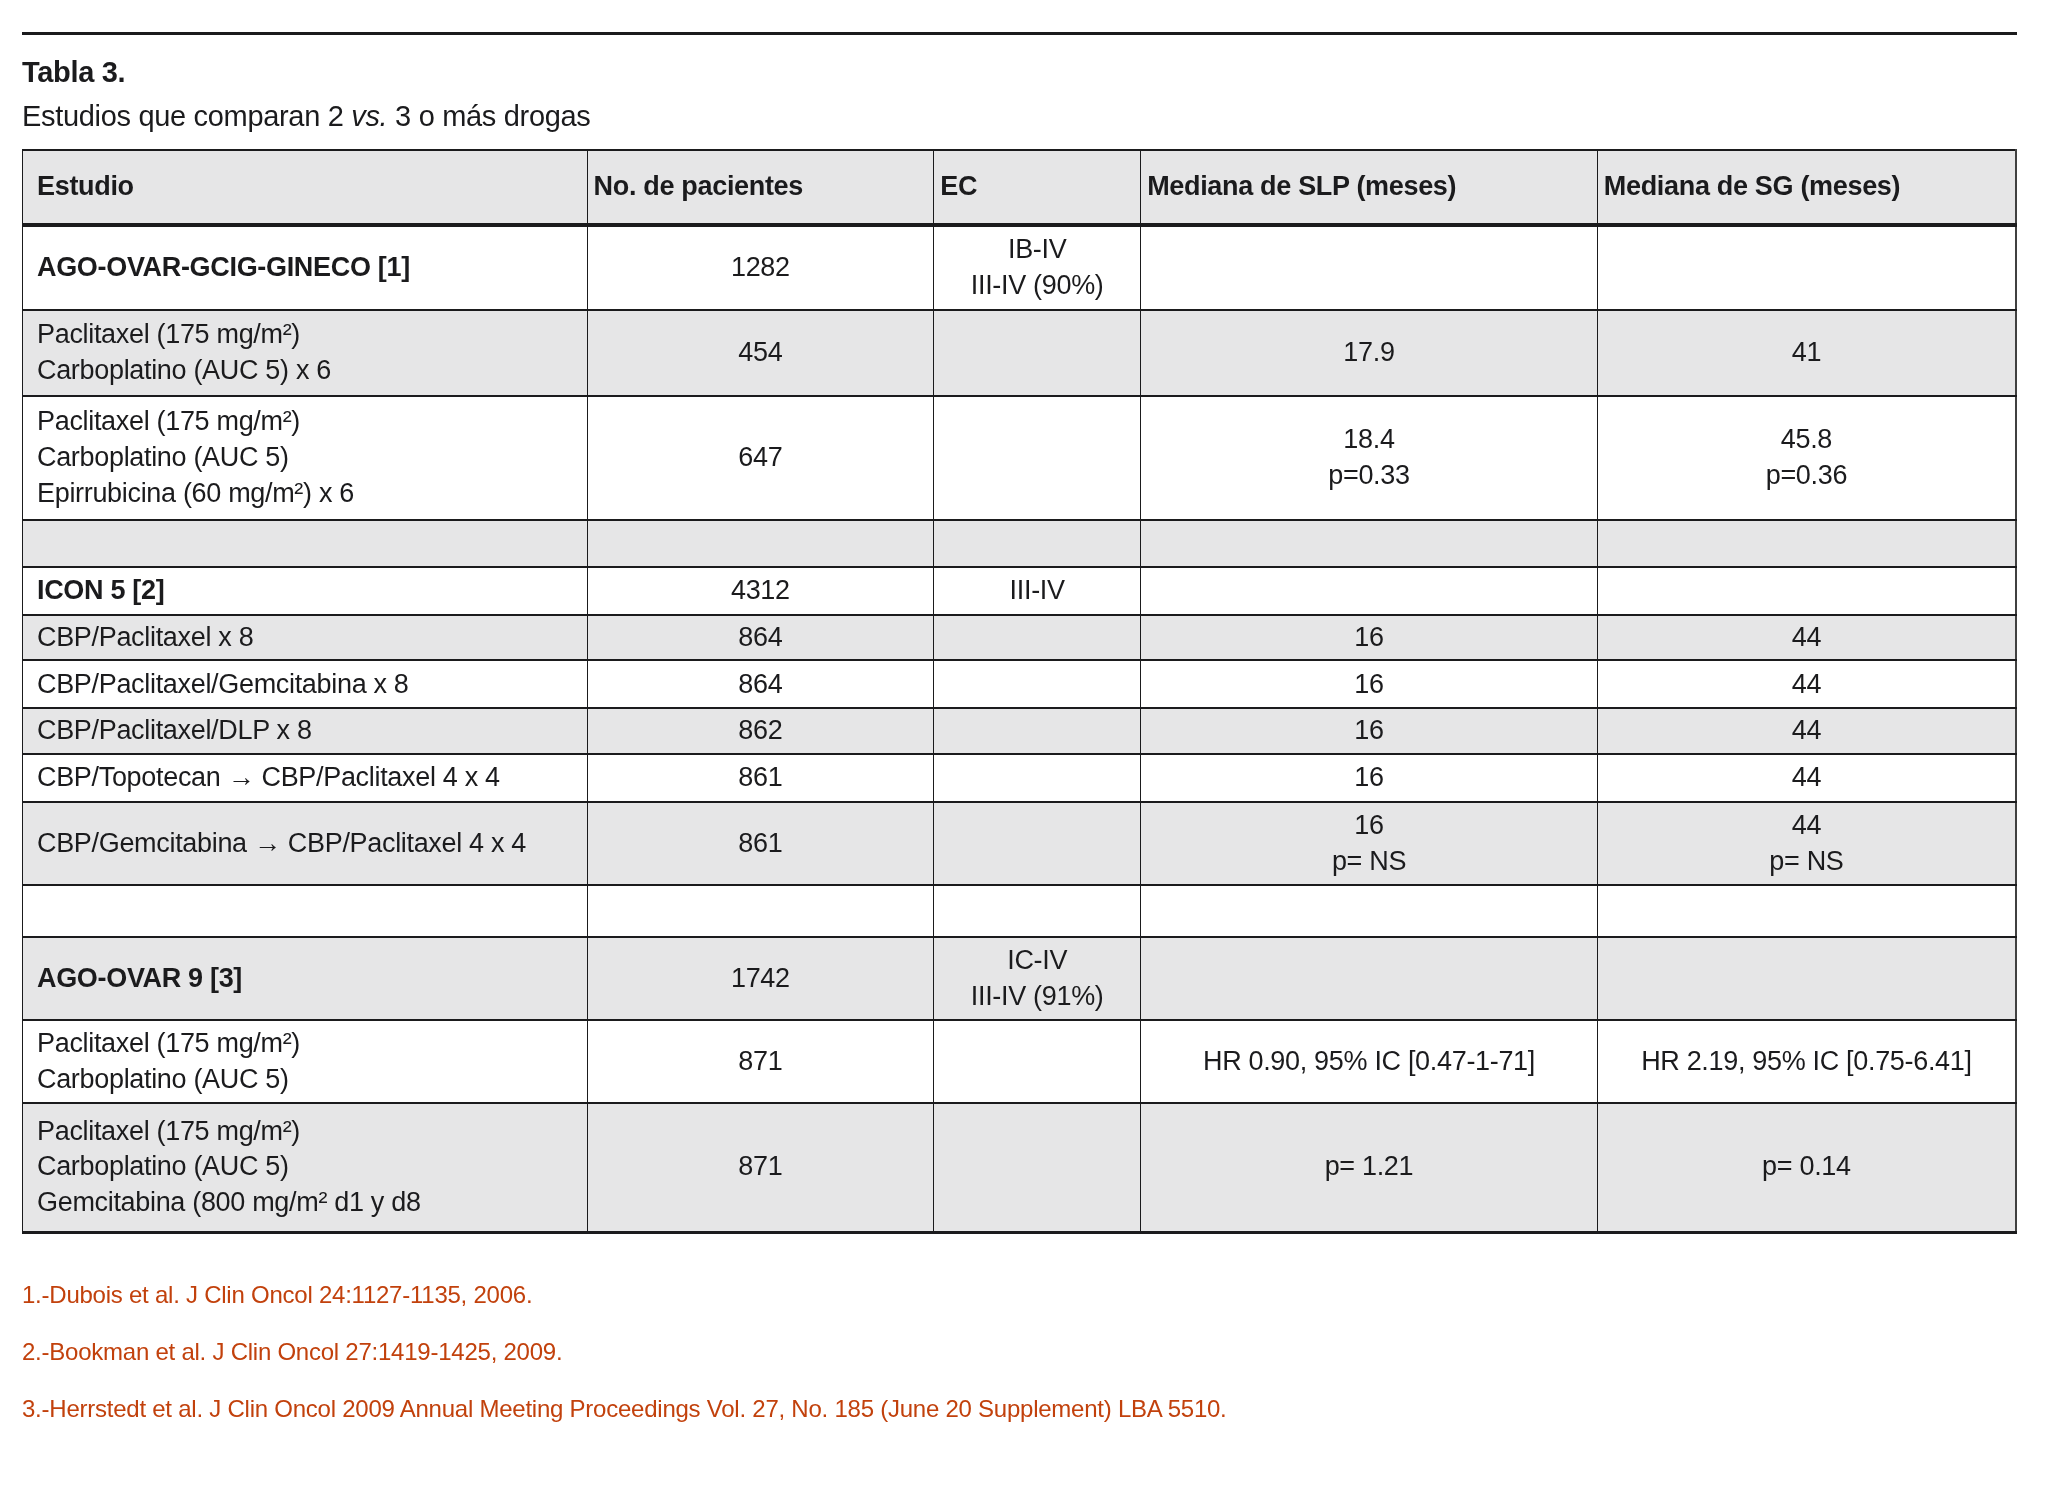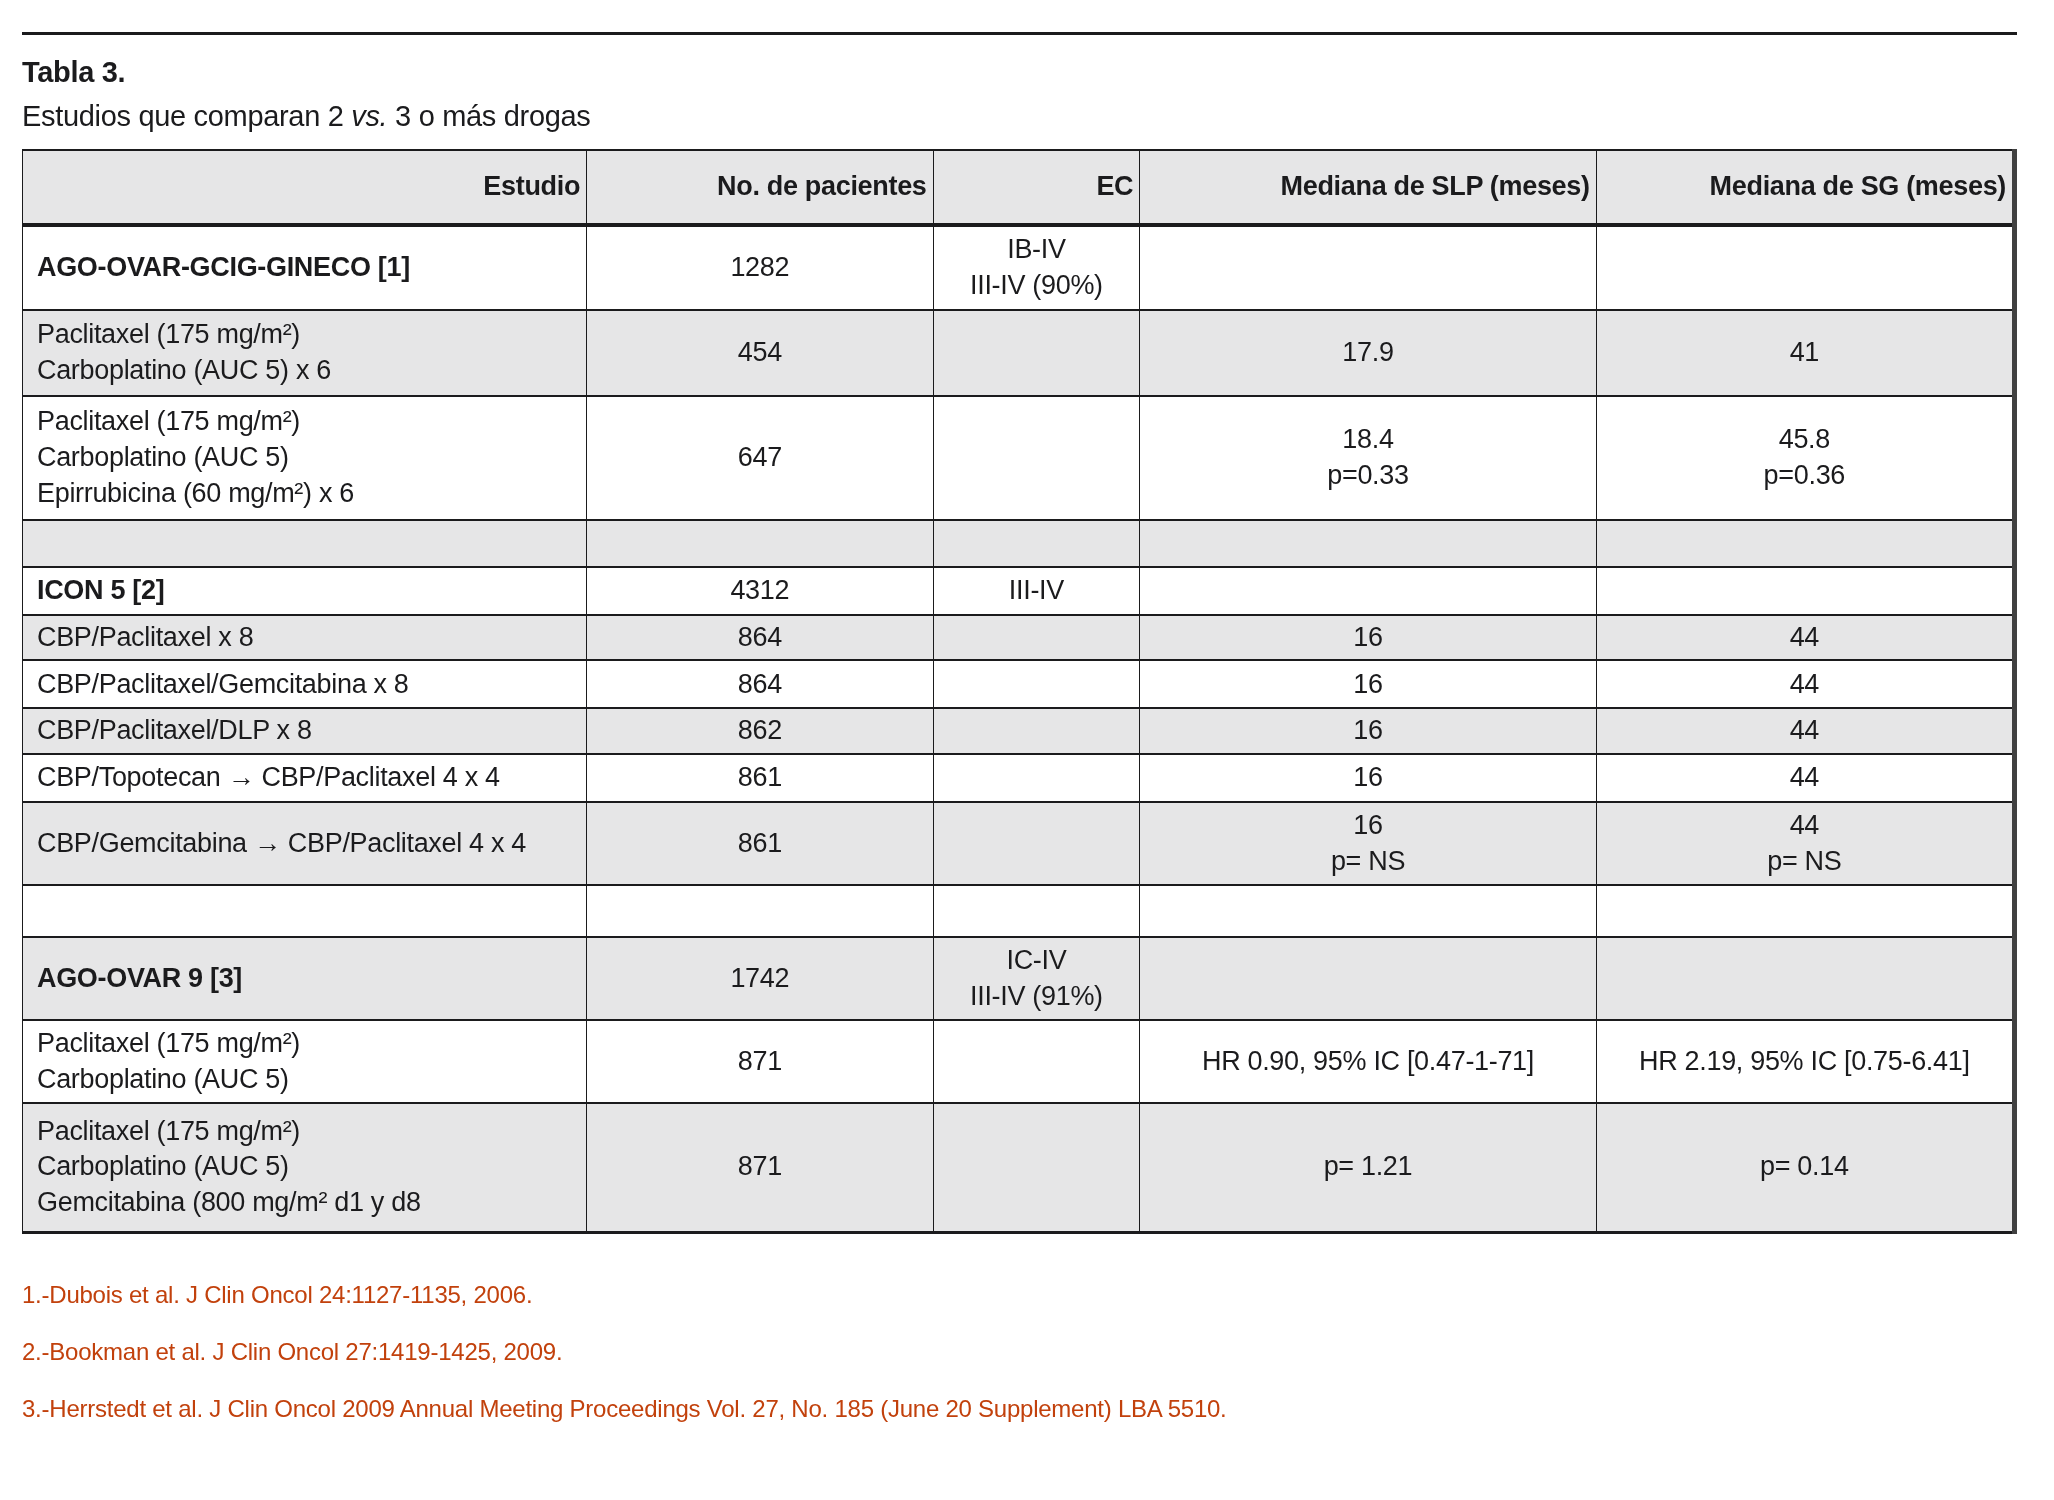--- a/index.html
+++ b/index.html
@@ -49,25 +49,25 @@
     white-space:pre-line;
     line-height:1.32;
     padding:4px 6px;
     overflow:hidden;
   }
   td:first-child,th:first-child{
     text-align:left;
     padding-left:14px;
     border-left:1px solid #1b1b1d;
   }
-  td:last-child,th:last-child{border-right:5px solid #404040;}
+  td:last-child,th:last-child{border-right:2px solid #404040;}
   tr.hdr th{
     background:#e6e6e7;
     font-weight:bold;
-    text-align:right;
+    text-align:left;
     border-top:2px solid #1b1b1d;
     border-bottom:4px solid #1b1b1d;
     height:64px;
   }
   tr.g td{background:#e6e6e7;}
   tr.last td{border-bottom:3px solid #1b1b1d;}
   td.bold{font-weight:bold;}
   tr.h89{height:85px;}
   tr.h90{height:86px;}
   tr.h128{height:124px;}

